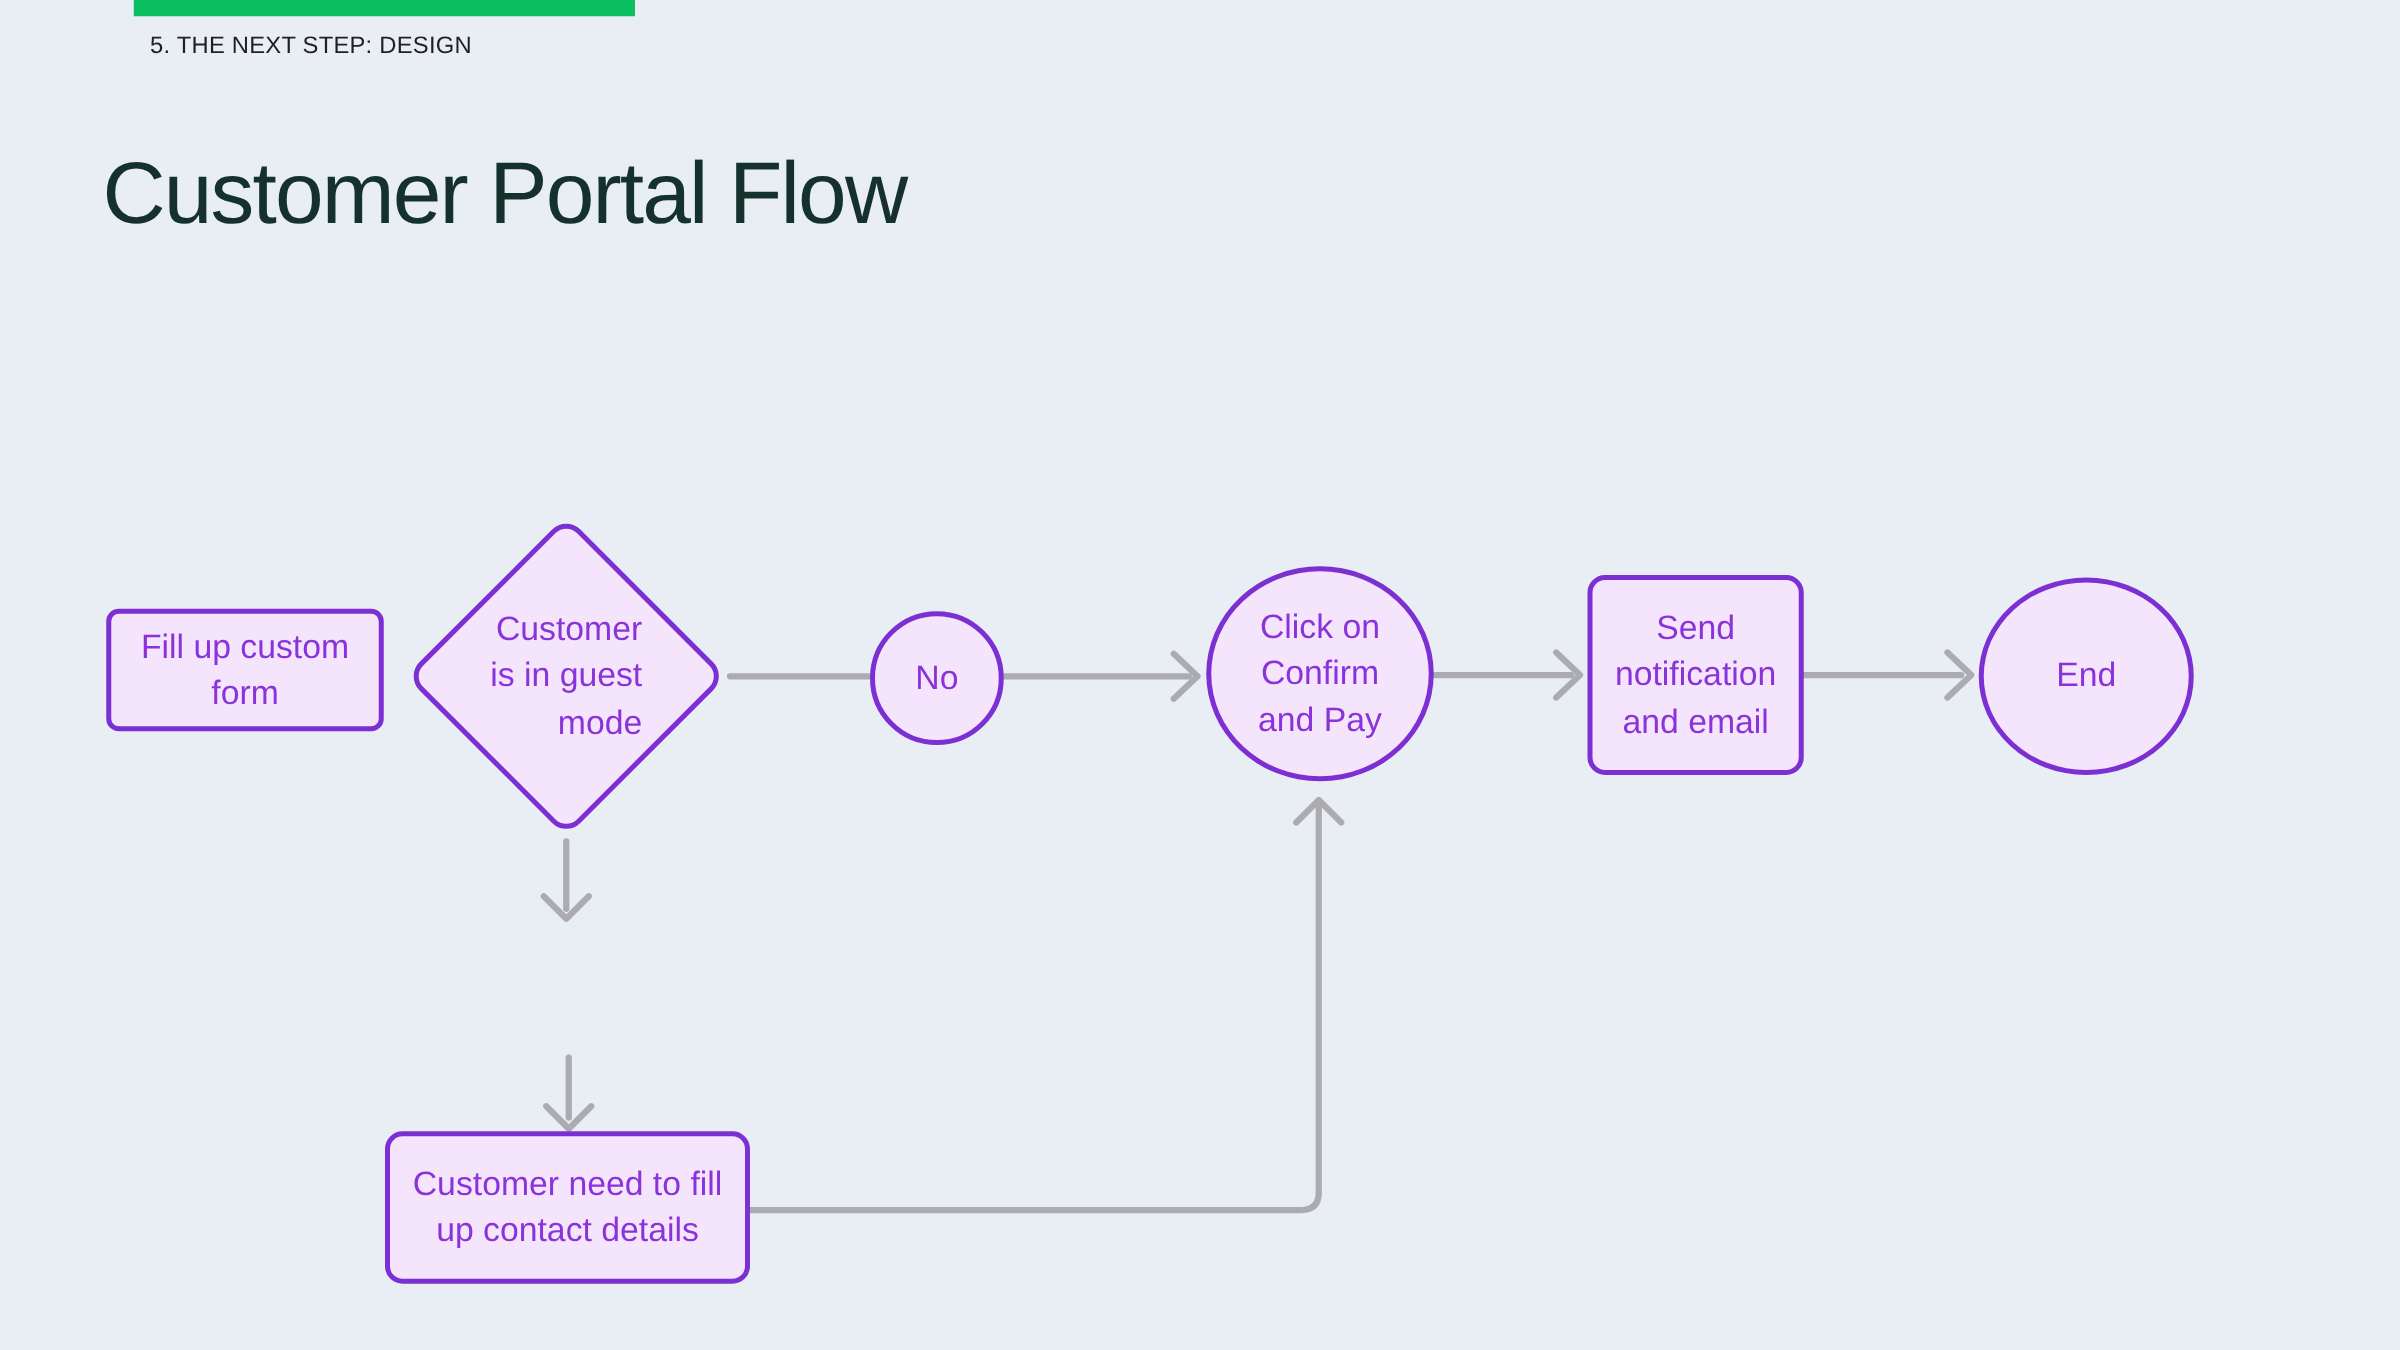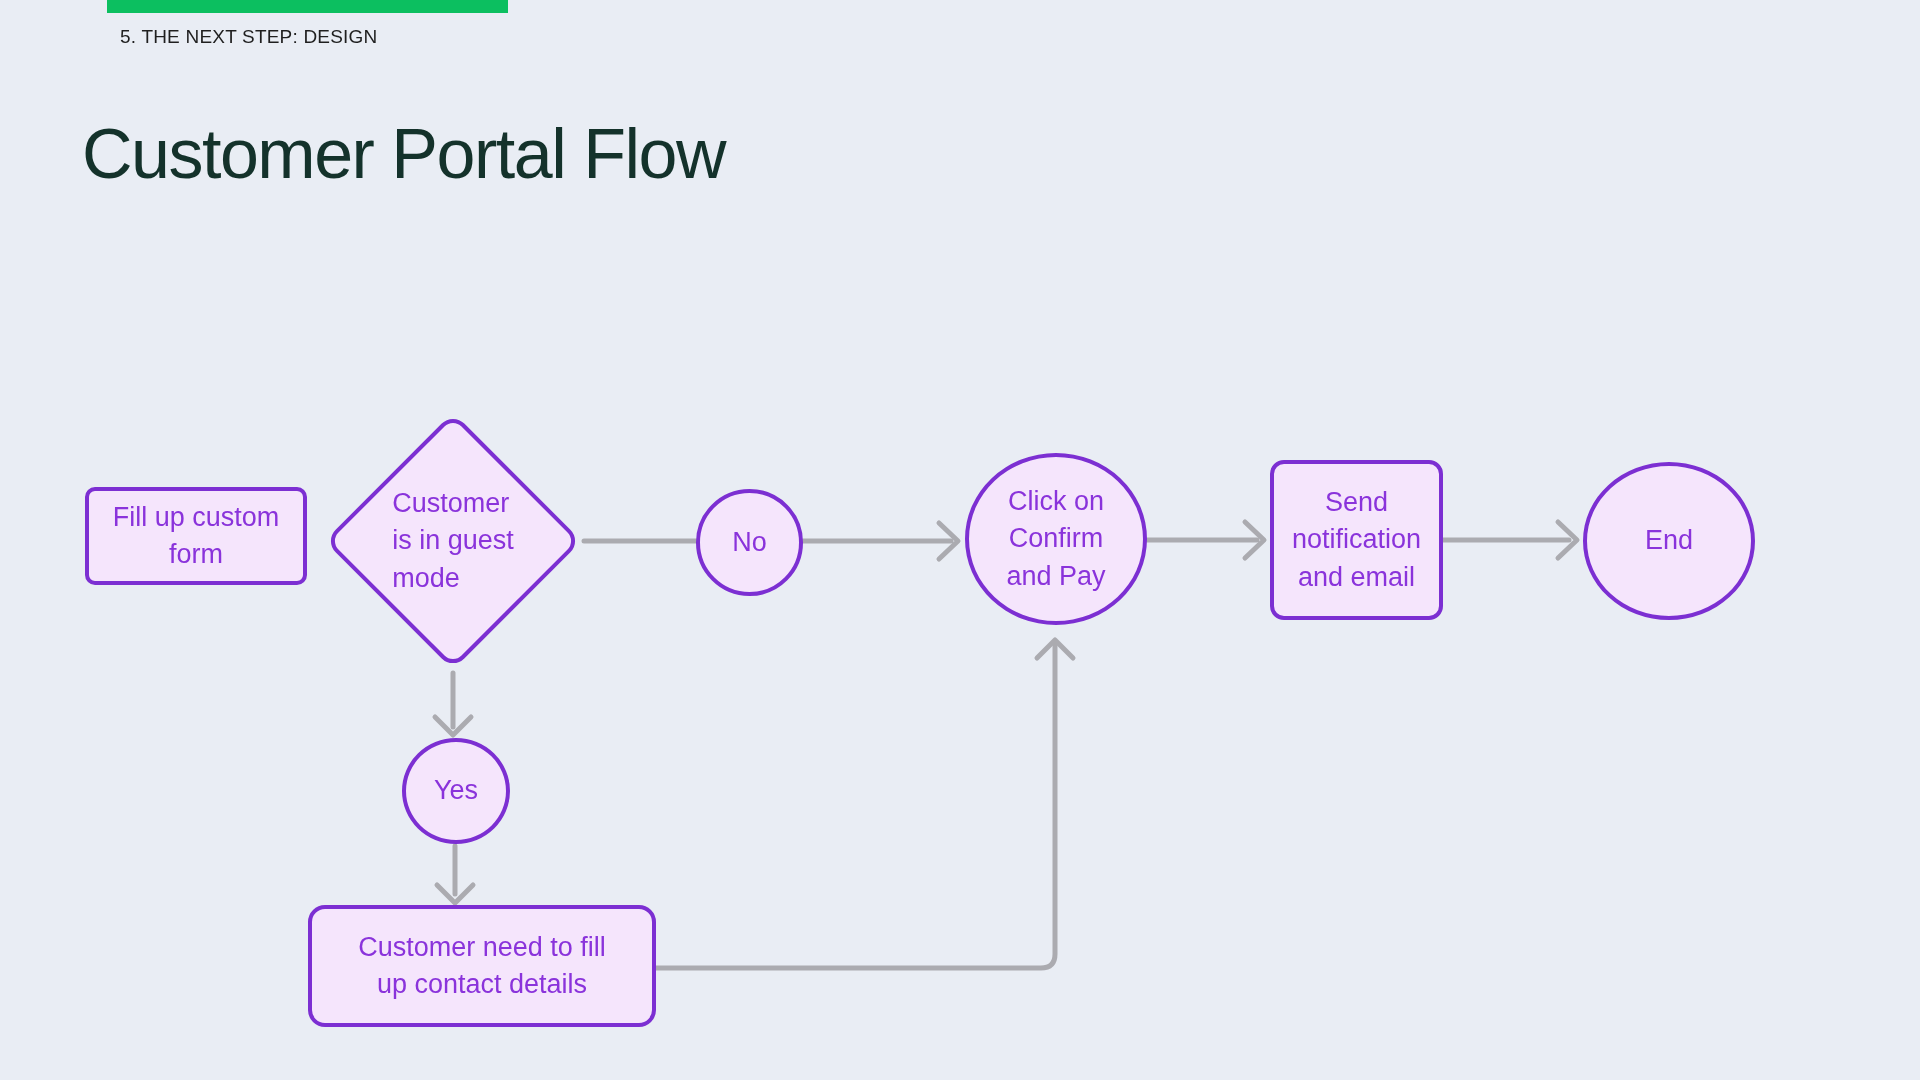--- a/index.html
+++ b/index.html
@@ -54,21 +54,21 @@
     position: absolute; left: 362px; top: 450px; width: 182px; height: 182px;
     background: var(--node_fill, #F5E5FC);
     border: 4px solid var(--node_border, #7C2FD2);
     border-radius: 16px;
     transform: rotate(45deg);
   }
   .diamond-label {
     position: absolute; left: 353px; top: 481px; width: 200px; height: 120px;
     color: var(--node_text, #8A33DB);
     display: flex; align-items: center; justify-content: center;
-    text-align: left; font-size: 27px; line-height: 1.38;
+    text-align: right; font-size: 27px; line-height: 1.38;
     white-space: pre-line;
   }
 </style>
 </head>
 <body>
 
 <div class="stage">
 
   <div class="accent-bar"></div>
   <div class="eyebrow">5. THE NEXT STEP: DESIGN</div>
@@ -103,18 +103,17 @@
   <div class="node round" style="left:965px; top:453px; width:182px; height:172px;">Click on
 Confirm
 and Pay</div>
 
   <div class="node round" style="left:1583px; top:462px; width:172px; height:158px;">End</div>
 
   <div class="node rect-lg" style="left:1270px; top:460px; width:173px; height:160px;">Send
 notification
 and email</div>
 
-  <div class="node round" style="left:402px; top:738px; width:108px; height:106px;">Yes</div>
 
-  <div class="node rect-lg" style="left:308px; top:905px; width:348px; height:122px;border-radius:17px;">Customer need to fill
+  <div class="node rect-lg" style="left:308px; top:905px; width:292px; height:122px;">Customer need to fill
 up contact details</div>
 
 </div>
 
 </body></html>

